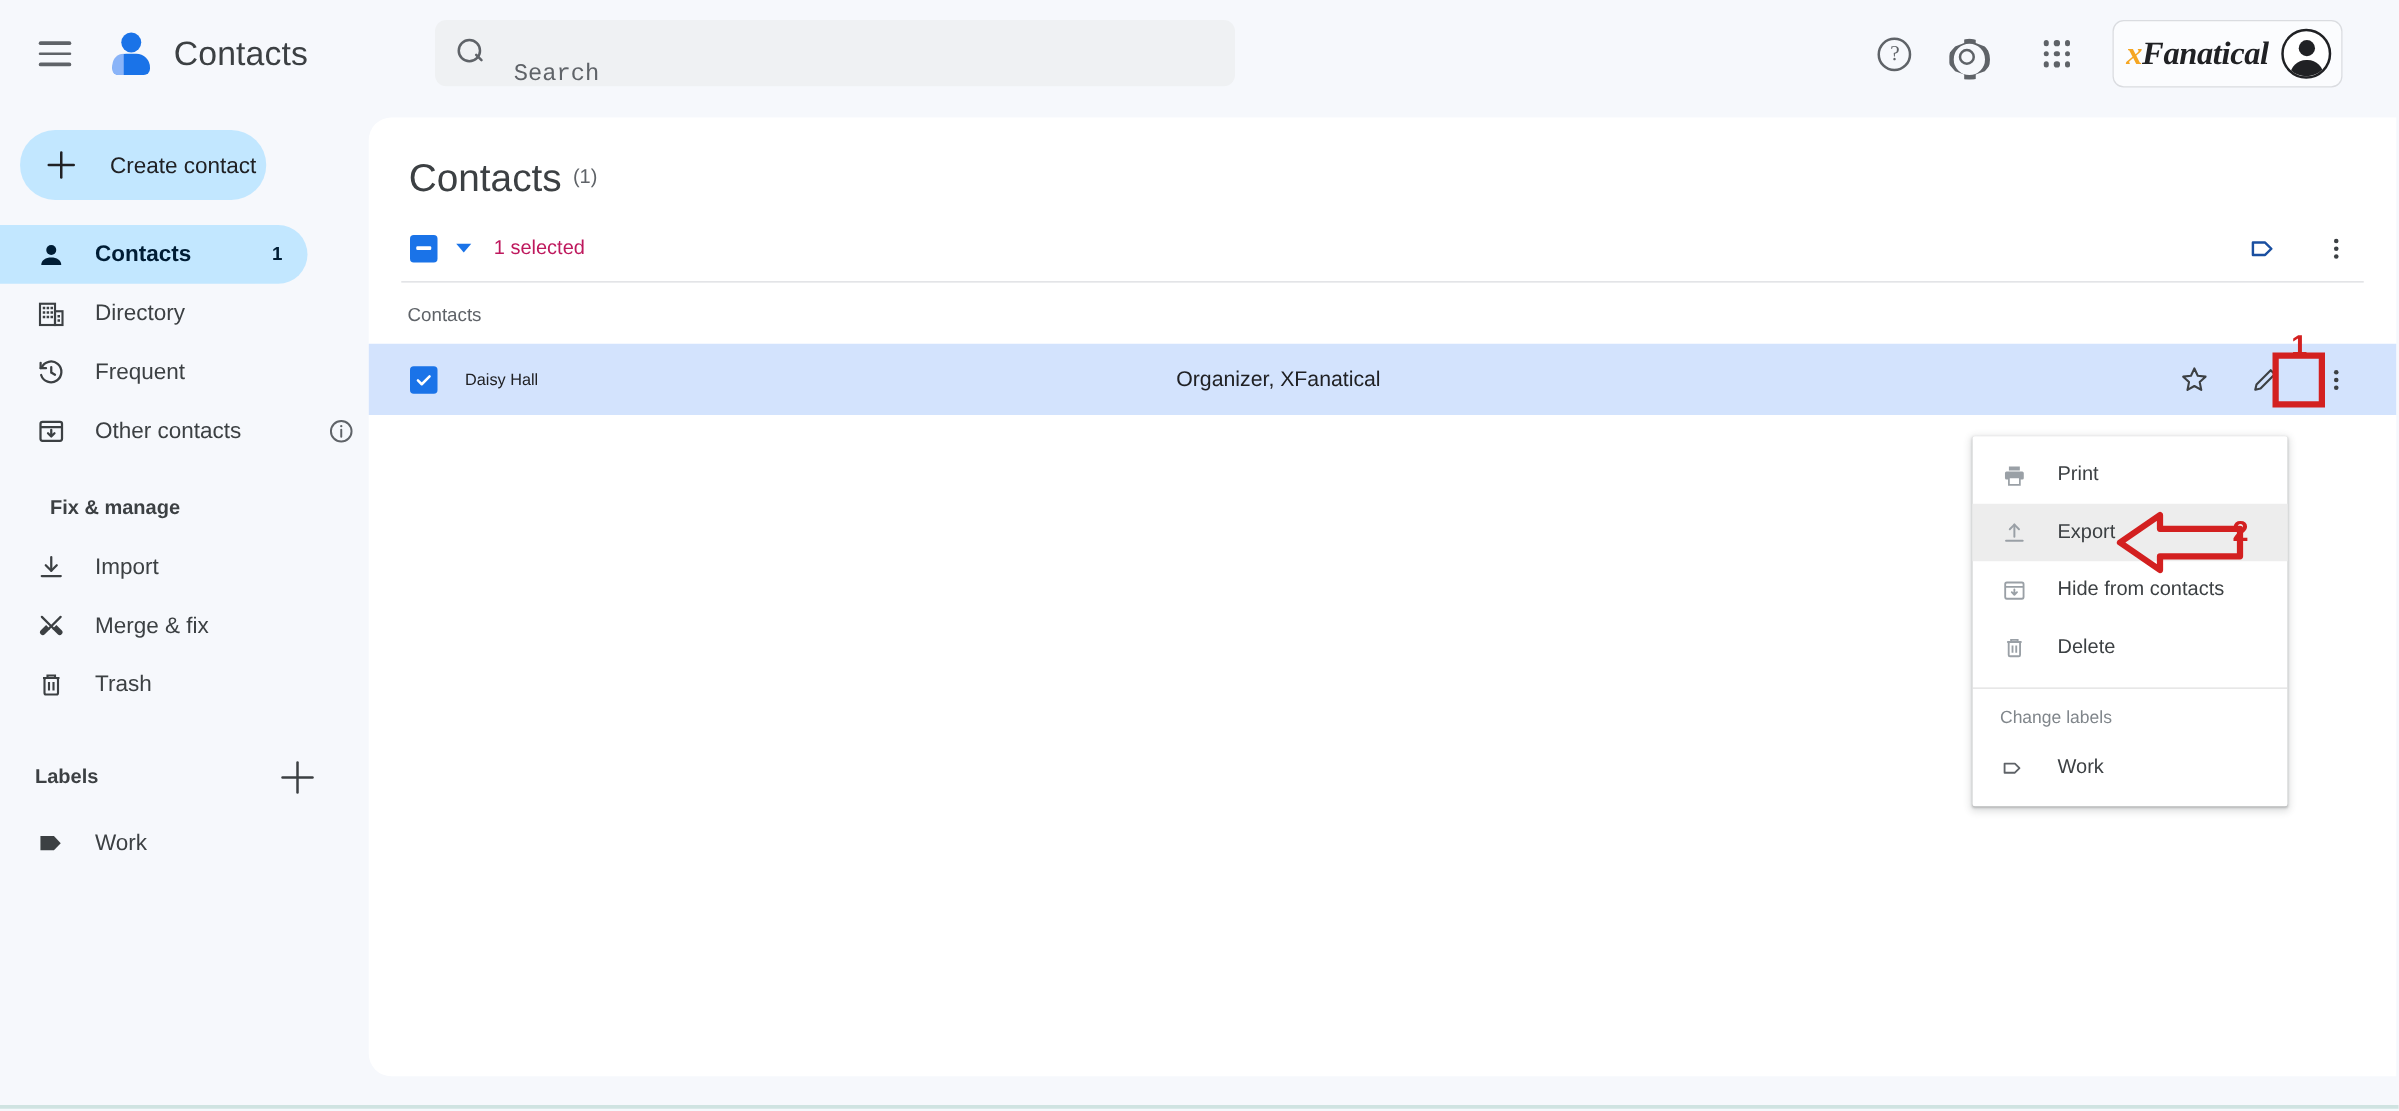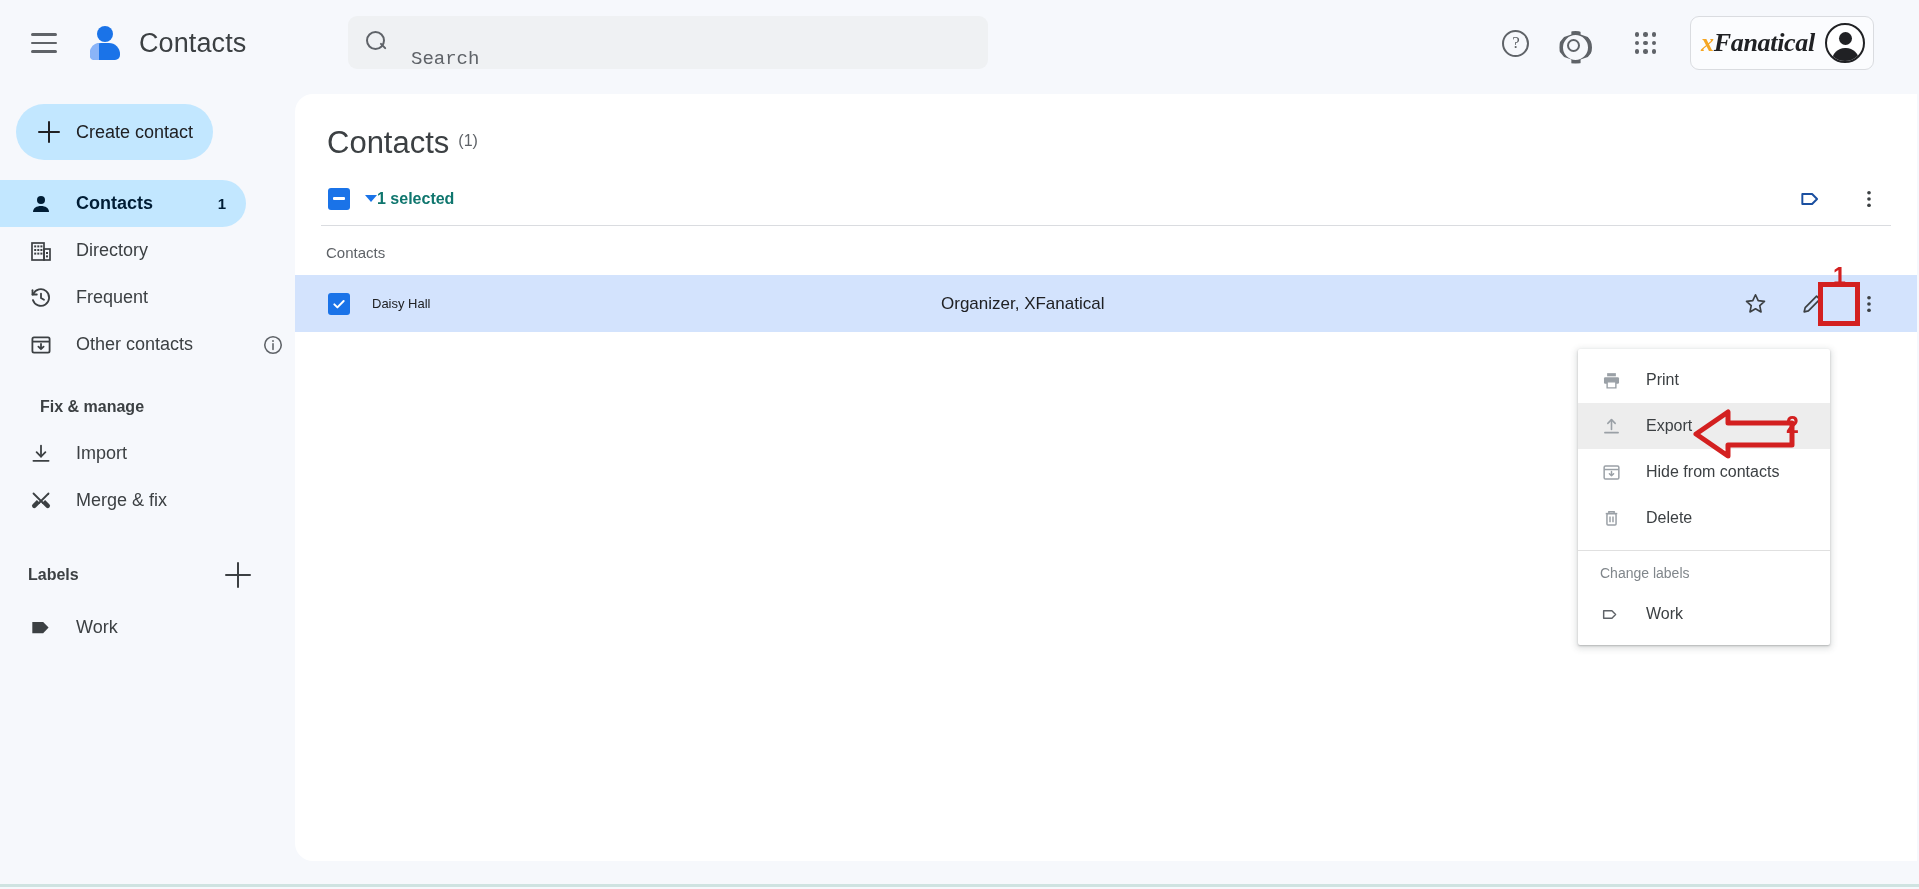--- a/index.html
+++ b/index.html
@@ -95,21 +95,21 @@
     position: relative; overflow: hidden; background: #fff; flex: none;
   }
   .avatar .ahead { position: absolute; left: 12px; top: 7px; width: 13px; height: 13px;
     border-radius: 50%; background: #202124; }
   .avatar .abody { position: absolute; left: 5px; top: 23px; width: 27px; height: 16px;
     border-radius: 13px 13px 0 0; background: #202124; }
 
   
   .sidebar { position: absolute; left: 0; top: 86px; width: 295px; height: 803px; background: #f6f8fc; }
   .create-btn {
-    display: flex; align-items: center; gap: 16px; margin: 18px 0 0 16px;
+    display: flex; align-items: center; gap: 28px; margin: 18px 0 0 16px;
     width: 197px; height: 56px; border-radius: 28px; background: #c2e7ff;
     padding-left: 22px; cursor: pointer;
   }
   .plus-ic { width: 22px; height: 22px; position: relative; flex: none; }
   .plus-ic::before, .plus-ic::after {
     content: ""; position: absolute; background: #202124; border-radius: 1px;
   }
   .plus-ic::before { left: 0; top: 10px; width: 22px; height: 2.4px; }
   .plus-ic::after { left: 10px; top: 0; width: 2.4px; height: 22px; }
   .create-label { font-size: 18px; color: #202124; }
@@ -153,21 +153,21 @@
   }
   .sel-check {
     width: 22px; height: 22px; border-radius: 3px; background: #1a73e8;
     display: flex; align-items: center; justify-content: center; margin-left: 7px; cursor: pointer; flex: none;
   }
   .sel-check i { display: block; width: 12px; height: 2.4px; background: #fff; border-radius: 1px; }
   .sel-caret {
     width: 0; height: 0; border-left: 6.5px solid transparent; border-right: 6.5px solid transparent;
     border-top: 7px solid #1a73e8; margin-left: 15px; cursor: pointer; flex: none;
   }
-  .sel-text { font-size: 16px; color: #0f766e; font-weight: 700; }
+  .sel-text { font-size: 16px; color: #be185d; margin-left: 18px; font-weight: 400; }
   .selbar-right { margin-left: auto; display: flex; align-items: center; gap: 14px; }
   .tb-ic { width: 44px; height: 44px; display: flex; align-items: center; justify-content: center; border-radius: 50%; cursor: pointer; }
 
   .list-head { font-size: 15px; color: #5f6368; padding: 18px 0 0 31px; }
 
   .row {
     display: flex; align-items: center; height: 57px; margin-top: 14px;
     background: #d3e3fd; position: relative; cursor: pointer;
   }
   .row-check {
@@ -358,20 +358,31 @@
         <svg width="24" height="24" viewBox="0 0 24 24" fill="none" stroke="#3c4043" stroke-width="1.8" stroke-linecap="round">
             <path d="M4.5 4.5 14 14"></path>
             <path d="m14.2 14.2 1.9-1.9 3.6 3.6a1.3 1.3 0 0 1-1.9 1.9z" fill="#3c4043"></path>
             <path d="M19.5 4.5 10 14"></path>
             <path d="m9.8 14.2-1.9-1.9-3.6 3.6a1.3 1.3 0 0 0 1.9 1.9z" fill="#3c4043"></path>
           </svg>
       </div>
       <div class="nlabel">Merge &amp; fix</div>
     </div>
 
+    <div class="nav-item">
+      <div class="nav-ic">
+        <svg width="24" height="24" viewBox="0 0 24 24" fill="none" stroke="#3c4043" stroke-width="1.7">
+            <path d="M5.4 6.4h13.2"></path>
+            <path d="M9 6.4V4.4h6v2"></path>
+            <rect x="6.6" y="6.4" width="10.8" height="13.2" rx="1.2"></rect>
+            <path d="M10.2 9.6v6.8M13.8 9.6v6.8"></path>
+          </svg>
+      </div>
+      <div class="nlabel">Trash</div>
+    </div>
 
     <div class="labels-head">
       <div class="lt">Labels</div>
       <div class="add-label"></div>
     </div>
 
     <div class="nav-item">
       <div class="nav-ic">
         <svg width="25" height="25" viewBox="0 0 24 24">
             <path d="M3.2 6.6h10.4l5.2 5.4-5.2 5.4H3.2z" fill="#3c4043"></path>

